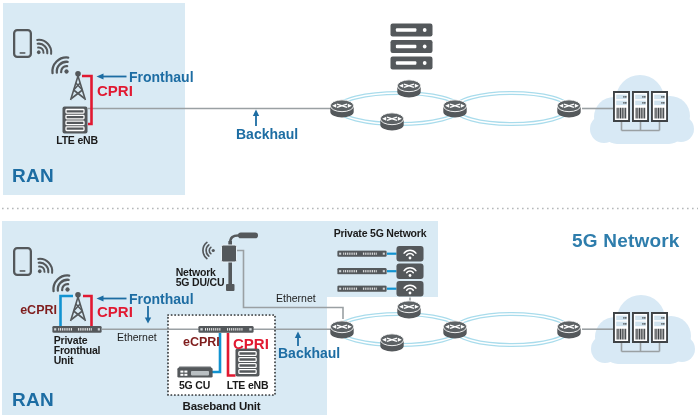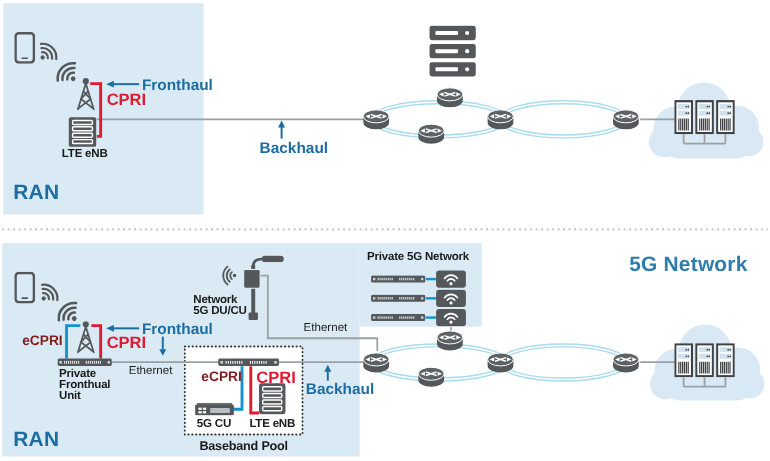--- a/index.html
+++ b/index.html
@@ -247,16 +247,16 @@
 <div class="lbl blk center stack" style="left:200px;top:267px">
   <span>Network</span>
   <span>5G DU/CU</span>
 </div>
 <div class="lbl reg" style="left:276px;top:292.5px">Ethernet</div>
 <div class="lbl blk center" style="left:380px;top:228px">Private 5G Network</div>
 <div class="lbl blue" style="left:183px;top:336px">eCPRI</div>
 <div class="lbl red" style="left:233px;top:336px">CPRI</div>
 <div class="lbl blk center" style="left:194.5px;top:380px">5G CU</div>
 <div class="lbl blk center" style="left:247.5px;top:380px">LTE eNB</div>
-<div class="lbl blk center" style="left:221.5px;top:400px;font-size:11.5px">Baseband Pool</div>
+<div class="lbl blk center" style="left:221.5px;top:400px;font-size:11.5px">Baseband Unit</div>
 <div class="lbl navy" style="left:278px;top:346px">Backhaul</div>
 
 </div>
 
 </body></html>

